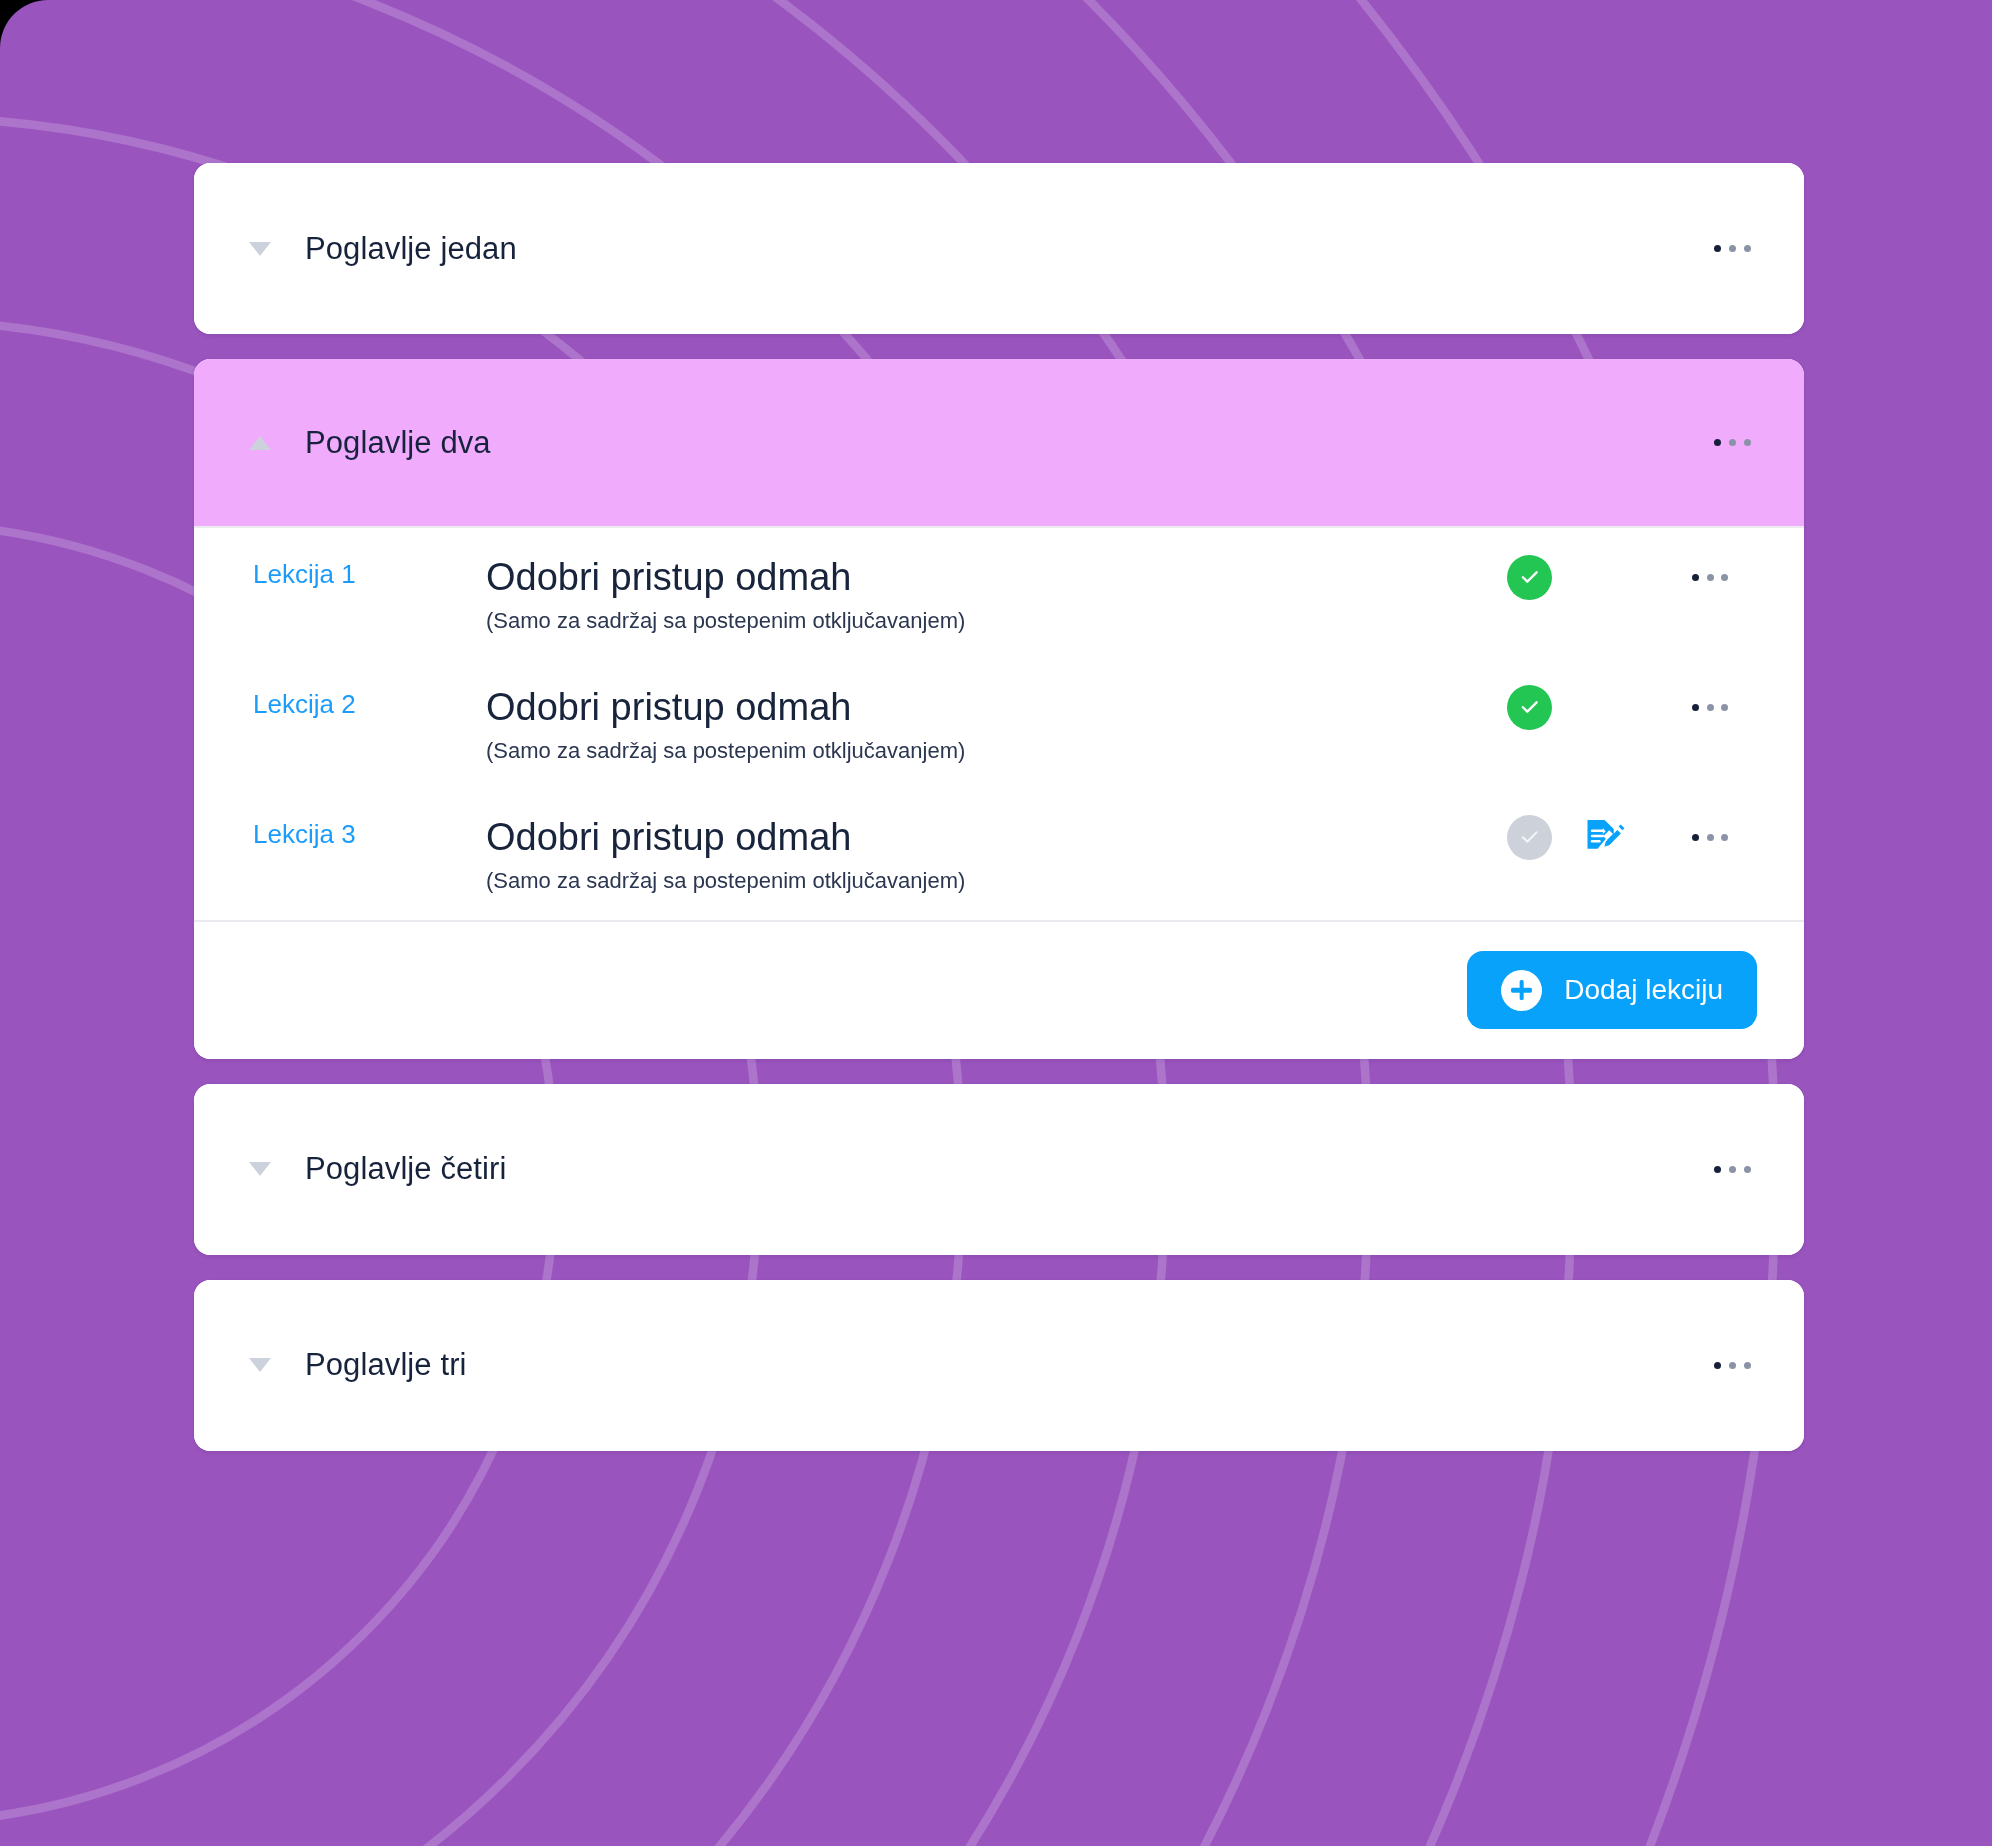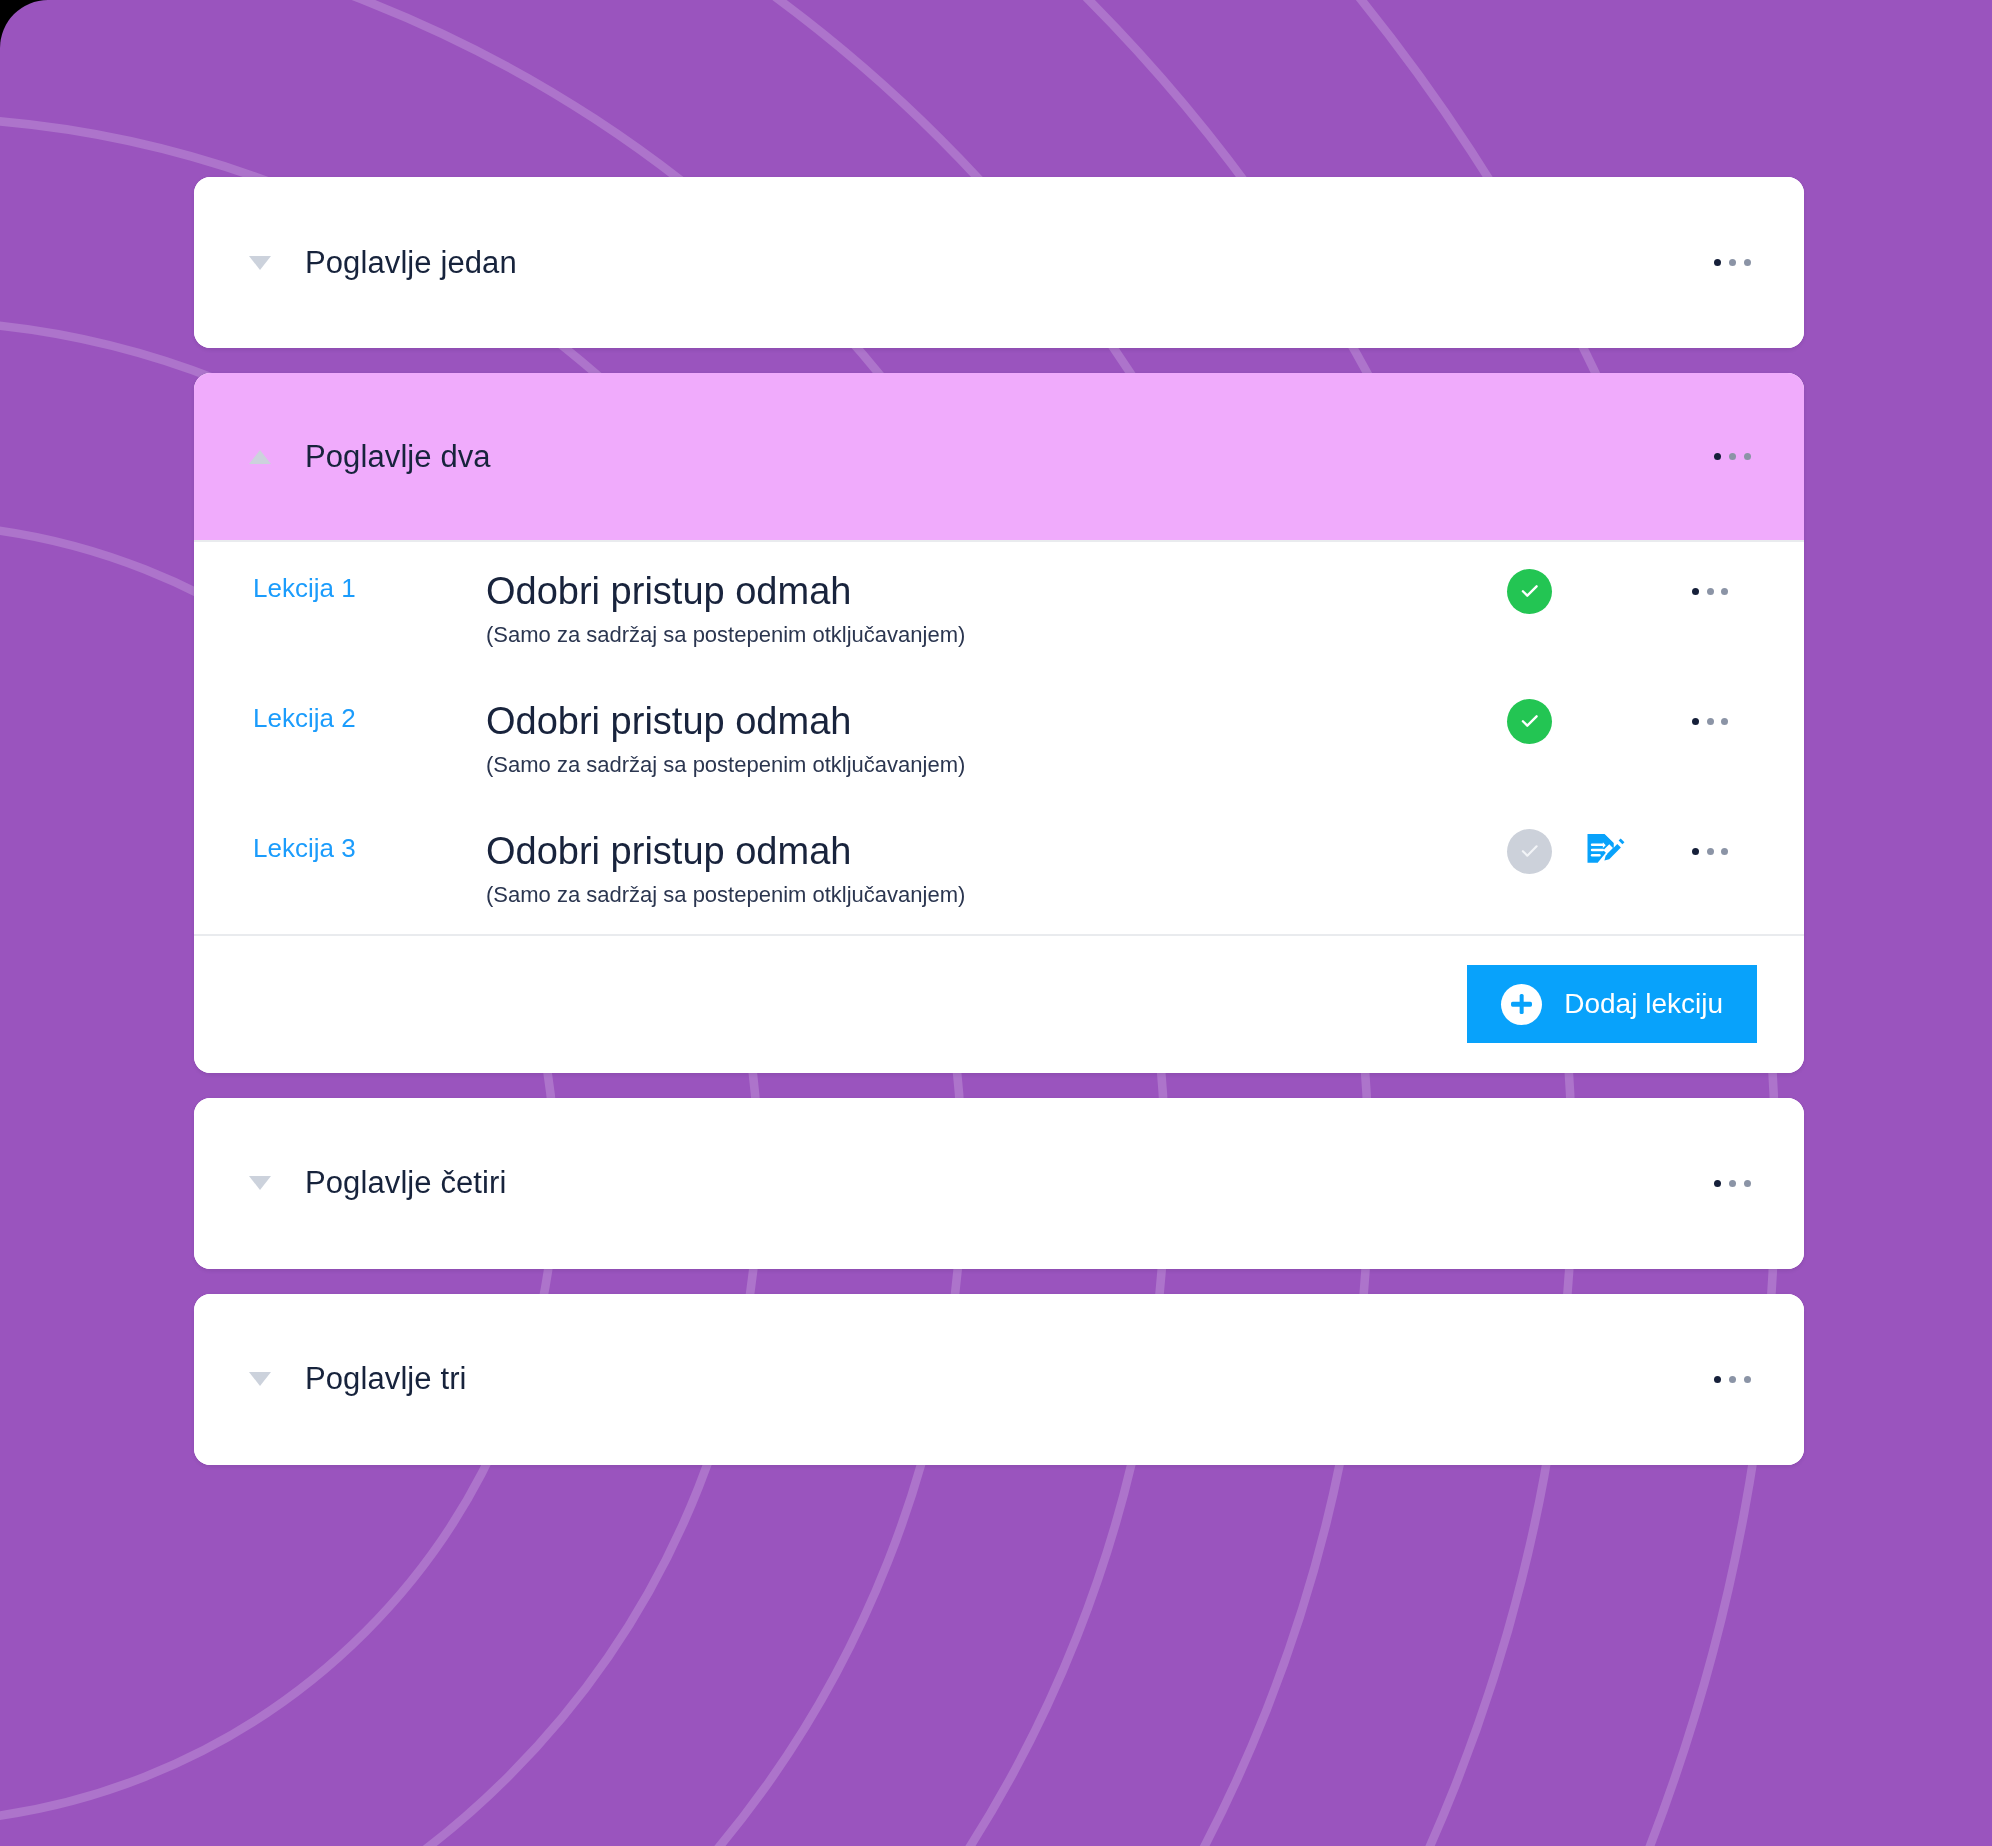--- a/index.html
+++ b/index.html
@@ -26,21 +26,21 @@
   .arcs {
     position: absolute;
     inset: 0;
     pointer-events: none;
   }
 
   
   #chapters {
     position: absolute;
     left: 194px;
-    top: 177px;
+    top: 163px;
     width: 1610px;
     display: flex;
     flex-direction: column;
     gap: 25px;
   }
 
   .card {
     background: #ffffff;
     border-radius: 16.4px;
     box-shadow: 0 1.6px 3.9px rgba(40,20,60,.10);
@@ -213,21 +213,21 @@
     background: #fff;
   }
 
   .btn-add {
     display: inline-flex;
     align-items: center;
     gap: 22px;
     background: #08a2fb;
     color: #fff;
     border: none;
-    border-radius: 0;
+    border-radius: 16px;
     padding: 0 34px;
     height: 78px;
     font-family: "Liberation Sans", sans-serif;
     font-size: 28px;
     cursor: pointer;
     white-space: nowrap;
   }
   .plus-circle {
     width: 41px;
     height: 41px;

